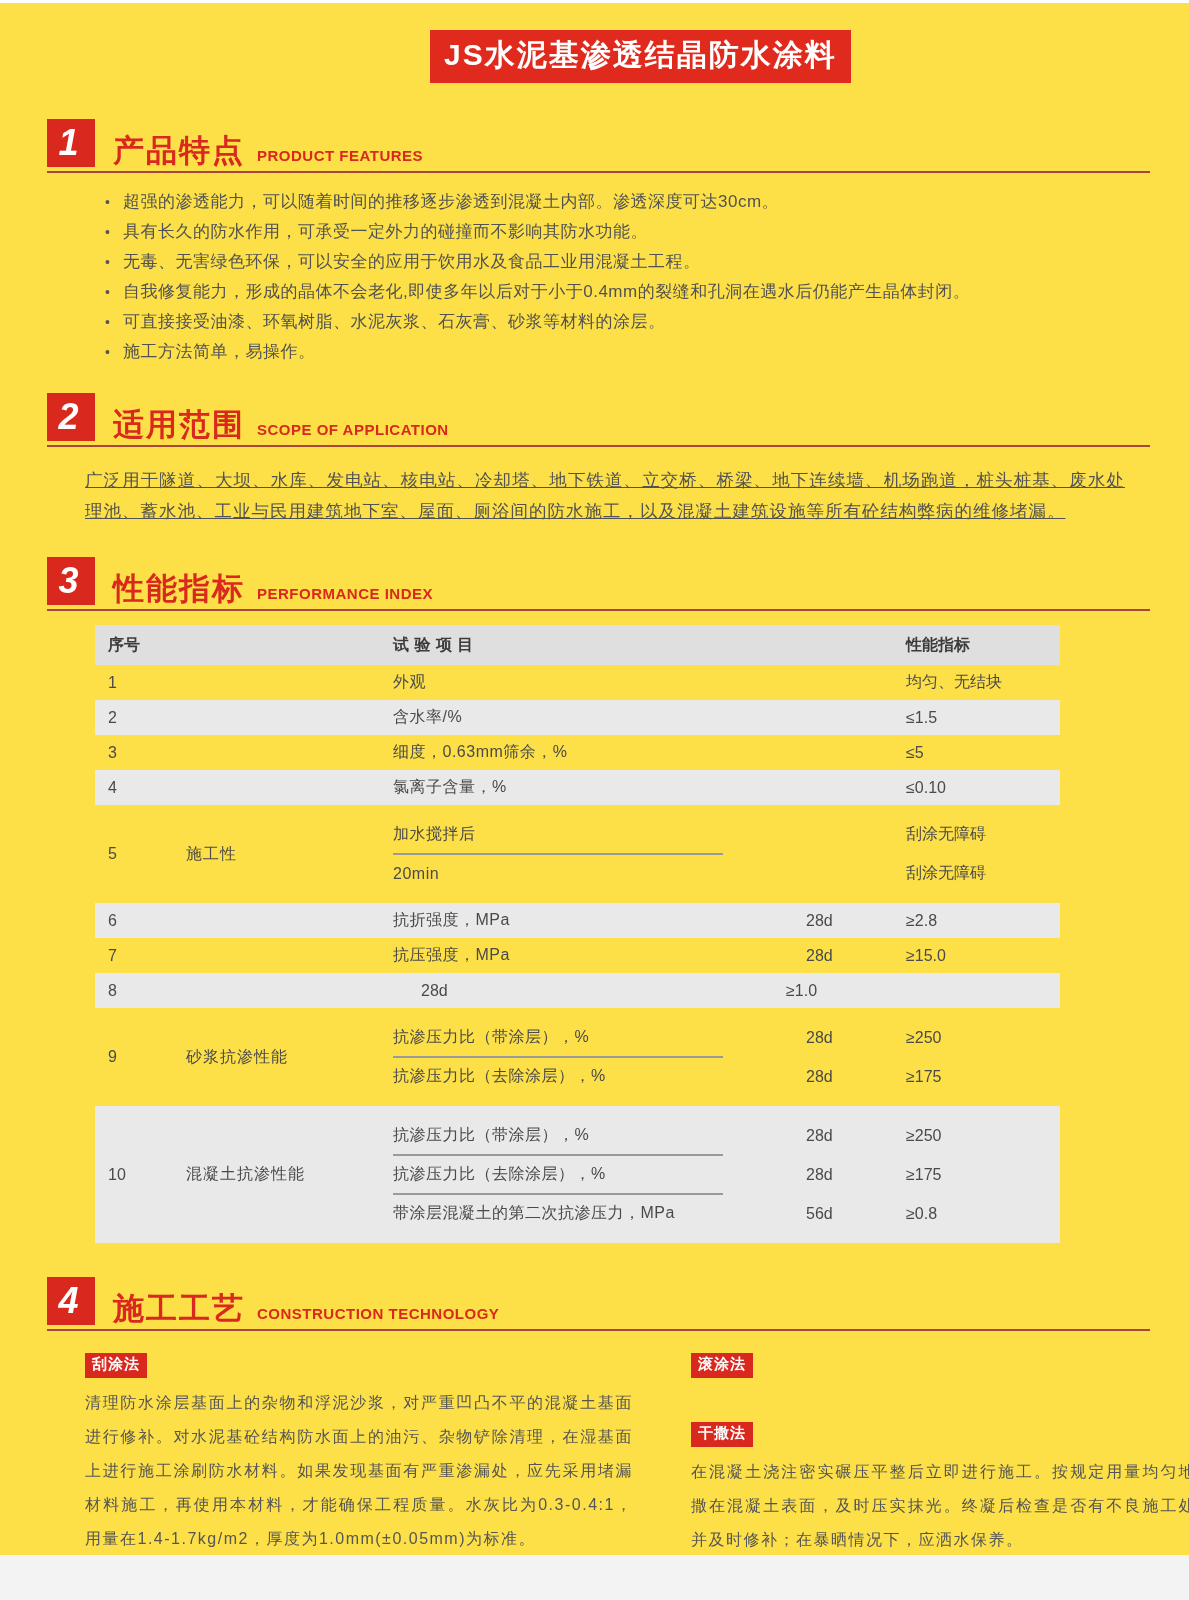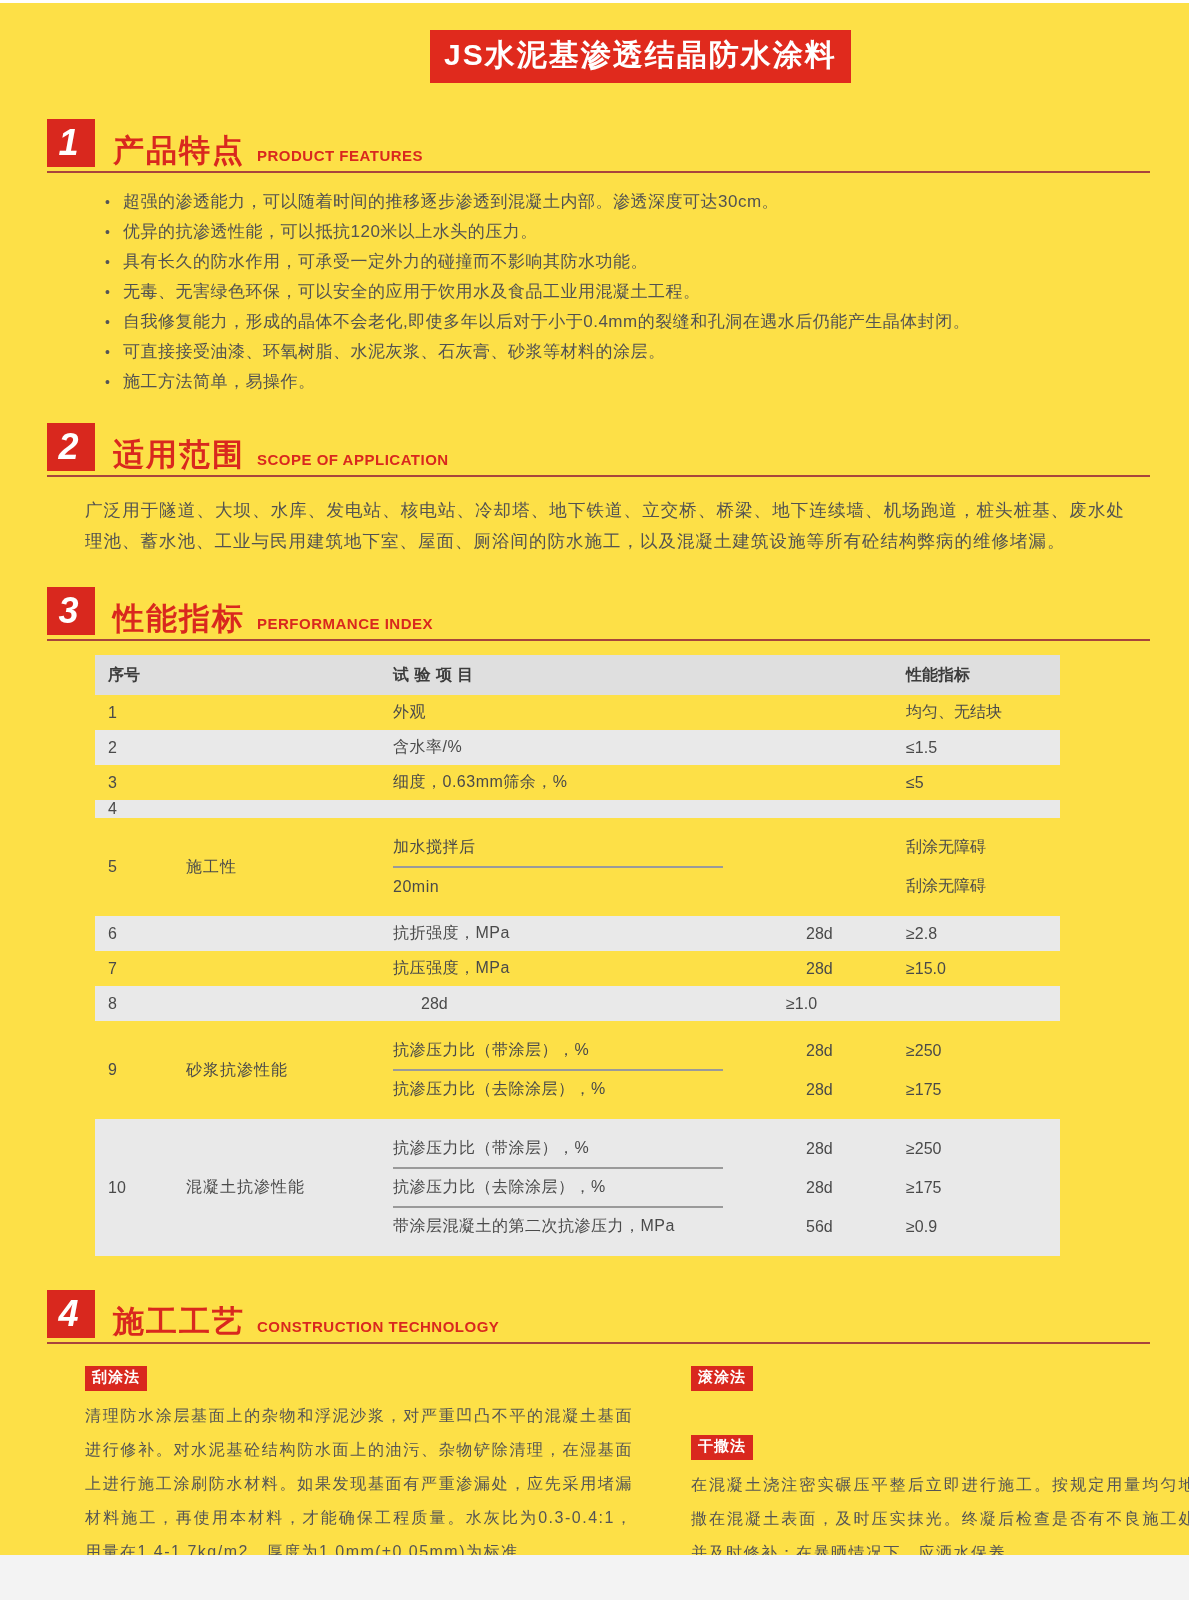--- a/index.html
+++ b/index.html
@@ -80,20 +80,21 @@
   }
   
   .scope {
     margin:18px 0 0 38px;
     width:1040px;
     font-size:17.5px;
     color:#525252;
     line-height:31px;
     letter-spacing:1px;
     text-align:justify;
+    text-decoration:underline;
   }
   
   .ptable { margin:14px 0 0 48px; width:965px; font-size:16px; color:#4a4a4a; }
   .trow { display:grid; grid-template-columns:75px 215px 1fr; align-items:center; }
   .trow.alt { background:#e9e9e9; }
   .trow.thead { background:#dfdfdf; font-weight:bold; color:#3c3c3c; }
   .trow.thead .item-line { min-height:40px; }
   .c-no { text-align:left;padding-left:13px; }
   .c-group { padding-left:16px; letter-spacing:1px; }
   .item-line {
@@ -153,21 +154,20 @@
 
   <div class="content">
 
     <div class="sec-header mt-s1">
       <div class="sec-num">1</div>
       <div class="sec-title">产品特点</div>
       <div class="sec-sub">PRODUCT FEATURES</div>
     </div>
     <ul class="features">
       <li>超强的渗透能力，可以随着时间的推移逐步渗透到混凝土内部。渗透深度可达30cm。</li>
-      <li>优异的抗渗透性能，可以抵抗120米以上水头的压力。</li>
       <li>具有长久的防水作用，可承受一定外力的碰撞而不影响其防水功能。</li>
       <li>无毒、无害绿色环保，可以安全的应用于饮用水及食品工业用混凝土工程。</li>
       <li>自我修复能力，形成的晶体不会老化,即使多年以后对于小于0.4mm的裂缝和孔洞在遇水后仍能产生晶体封闭。</li>
       <li>可直接接受油漆、环氧树脂、水泥灰浆、石灰膏、砂浆等材料的涂层。</li>
       <li>施工方法简单，易操作。</li>
     </ul>
 
     <div class="sec-header mt-s2">
       <div class="sec-num">2</div>
       <div class="sec-title">适用范围</div>
@@ -226,20 +226,27 @@
           <div class="i-name">细度，0.63mm筛余，%</div>
           <div class="i-age"></div>
           <div class="i-val">≤5</div>
         </div>
           </div>
       </div>
 
       <div class="trow alt">
         <div class="c-no">4</div>
         <div class="c-group"></div>
+        <div class="c-items">
+            <div class="item-line">
+          <div class="i-name">氯离子含量，%</div>
+          <div class="i-age"></div>
+          <div class="i-val">≤0.10</div>
+        </div>
+          </div>
       </div>
 
       <div class="trow">
         <div class="c-no">5</div>
         <div class="c-group">施工性</div>
         <div class="c-items multi">
           <div class="item-line">
             <div class="i-name">加水搅拌后</div>
             <div class="i-age"></div>
             <div class="i-val">刮涂无障碍</div>
@@ -318,21 +325,21 @@
           <div class="subsep"></div>
           <div class="item-line">
             <div class="i-name">抗渗压力比（去除涂层），%</div>
             <div class="i-age">28d</div>
             <div class="i-val">≥175</div>
           </div>
           <div class="subsep"></div>
           <div class="item-line">
             <div class="i-name">带涂层混凝土的第二次抗渗压力，MPa</div>
             <div class="i-age">56d</div>
-            <div class="i-val">≥0.9</div>
+            <div class="i-val">≥0.8</div>
           </div>
         </div>
       </div>
     </div>
 
     <div class="sec-header mt-s4">
       <div class="sec-num">4</div>
       <div class="sec-title">施工工艺</div>
       <div class="sec-sub">CONSTRUCTION TECHNOLOGY</div>
     </div>

